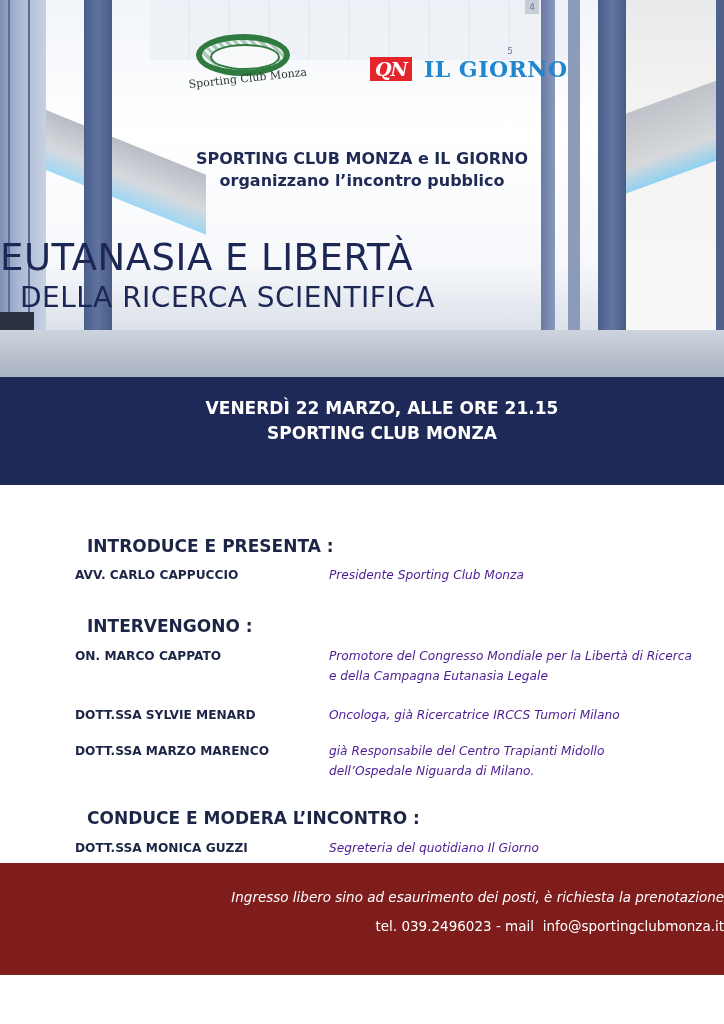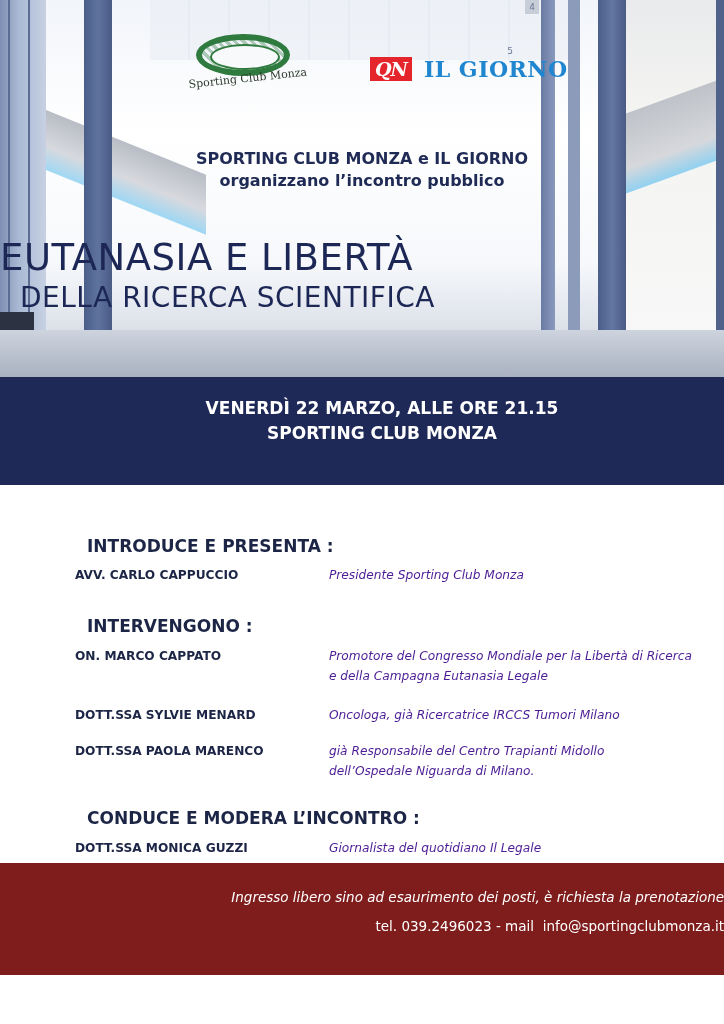--- a/index.html
+++ b/index.html
@@ -137,32 +137,32 @@
         <div>e della Campagna Eutanasia Legale</div>
       </div>
     </div>
     <div class="row" style="top:172px">
       <div class="who">DOTT.SSA SYLVIE MENARD</div>
       <div class="role" style="top:-3px">
         <div>Oncologa, già Ricercatrice IRCCS Tumori Milano</div>
       </div>
     </div>
     <div class="row" style="top:208px">
-      <div class="who">DOTT.SSA PAOLA MARENCO</div>
+      <div class="who">DOTT.SSA MARZO MARENCO</div>
       <div class="role" style="top:-3px">
         <div>già Responsabile del Centro Trapianti Midollo</div>
         <div>dell’Ospedale Niguarda di Milano.</div>
       </div>
     </div>
 
     <div class="sec" style="top:272px">CONDUCE E MODERA L’INCONTRO :</div>
     <div class="row" style="top:305px">
       <div class="who">DOTT.SSA MONICA GUZZI</div>
       <div class="role" style="top:-3px">
-        <div>Giornalista del quotidiano Il Legale</div>
+        <div>Segreteria del quotidiano Il Giorno</div>
       </div>
     </div>
   </div>
 
   <div class="band-bottom">
     <div class="note">
       <div>Ingresso libero sino ad esaurimento dei posti, è richiesta la prenotazione</div>
     </div>
     <div class="contact">
       <span>tel.</span>

